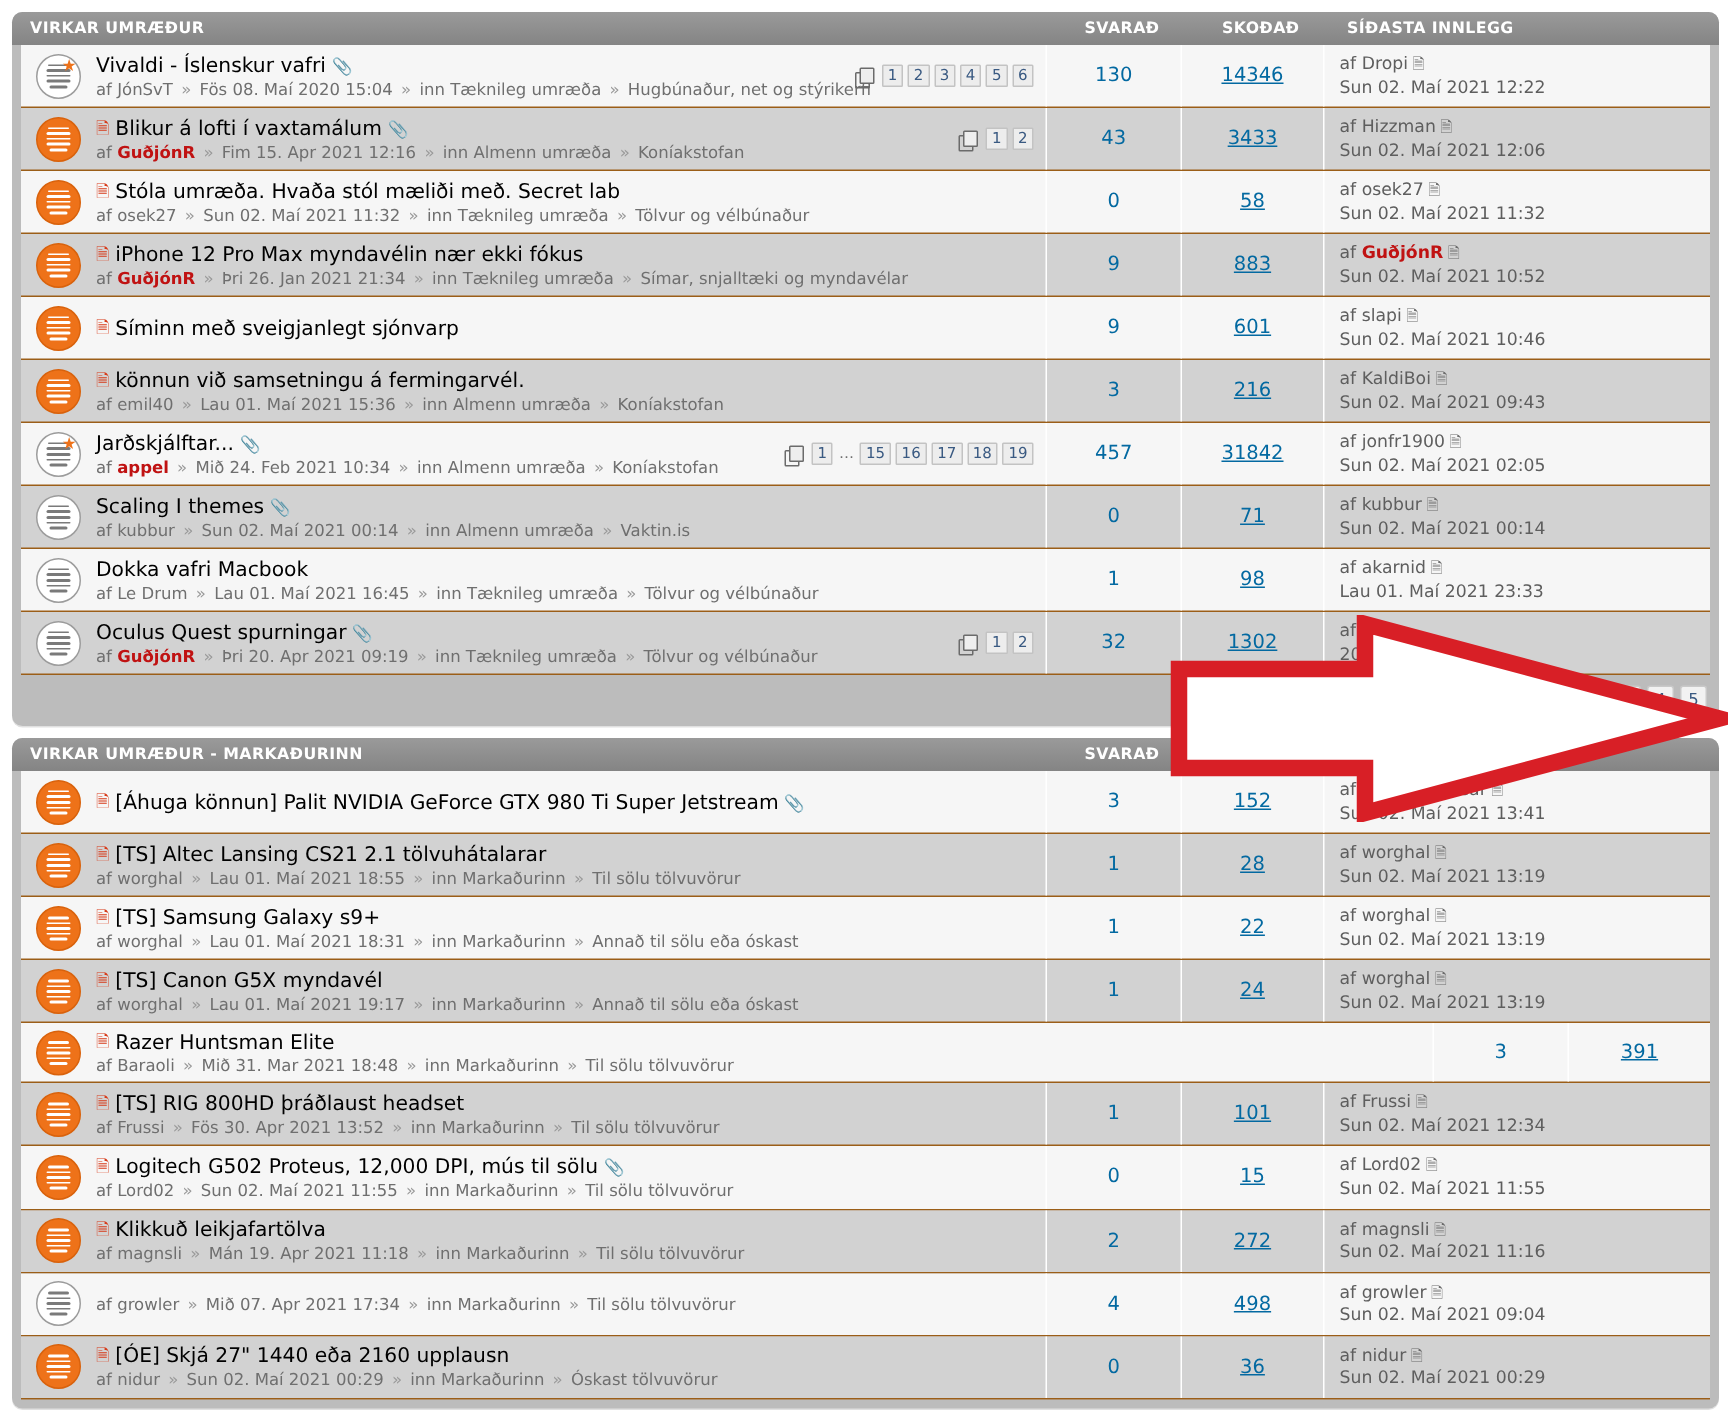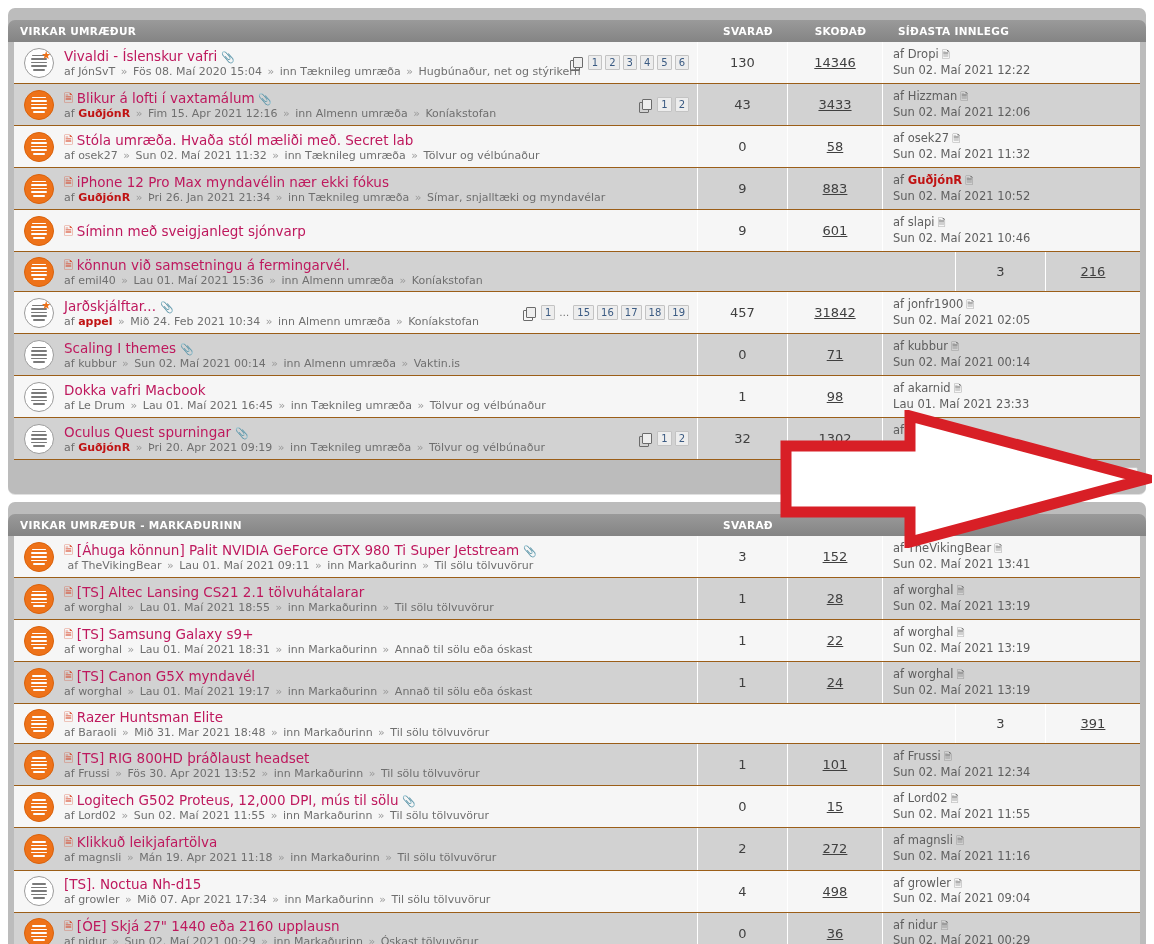--- a/index.html
+++ b/index.html
@@ -11,21 +11,21 @@
   }
   * { box-sizing: border-box; }
 
   .page { position: relative; width: 1154px; height: 944px; }
 
   
   .forum-block {
     margin: 8px 8px 0 8px;
     background: #bcbcbc;
     border-radius: 7px;
-    padding: 12px 0 6px 0;
+    padding: 0 0 6px 0;
     box-shadow: 0 1px 0 rgba(0,0,0,.12);
   }
   .block-header {
     display: flex;
     align-items: center;
     height: 22px;
     background: #8e8e8e;
     background: linear-gradient(#9a9a9a, #848484);
     border-radius: 7px 7px 0 0;
     color: #ffffff;
@@ -98,21 +98,21 @@
   }
   .newpost-icon {
     color: #d73a19; font-size: 11px; line-height: 11px;
     transform: translateY(-1px);
   }
   .t-title {
     color: #4d4d4d;
     font-size: 13.5px;
     font-weight: normal;
   }
-  .t-title.link { color: #be185d; }
+  .t-title.link { color: #000000; }
   .paperclip { color: #5a5a5a; font-size: 11px; }
 
   .line-meta {
     margin-top: 1px;
     font-size: 11px;
     color: #6f6f6f;
     white-space: nowrap;
     text-align: center;
   }
   .line-meta .sep { color: #9a9a9a; padding: 0 2px; }
@@ -151,21 +151,21 @@
     line-height: 13px;
     text-align: center;
     border-radius: 1px;
   }
   .ellip { color: #6f6f6f; font-size: 10px; padding: 0 1px; }
 
   .c-num {
     flex: 0 0 auto;
     display: flex; align-items: center; justify-content: center;
     font-size: 13px;
-    color: #404040;
+    color: #0369a1;
     border-left: 1px solid #ffffff;
   }
   .c-replies { width: 90px; }
   .c-views   { width: 95px; text-decoration: underline; }
 
   .c-last {
     flex: 0 0 auto;
     width: 258px;
     padding: 5px 8px 5px 10px;
     border-left: 1px solid #ffffff;
@@ -388,20 +388,24 @@
               <div class="subject-text">
                 <div class="line-title">
                   <span class="newpost-icon">🗎</span>
                   <a class="t-title link">könnun við samsetningu á fermingarvél.</a>
                 </div>
                 <div class="line-meta"><span>af </span><a class="meta-author">emil40</a><span class="sep"> » </span><span>Lau 01. Maí 2021 15:36</span><span class="sep"> » </span><span>inn </span><a class="meta-forum">Almenn umræða</a><span class="sep"> » </span><a class="meta-forum">Koníakstofan</a></div>
               </div>
             </div>
             <div class="c-num c-replies">3</div>
             <div class="c-num c-views">216</div>
+            <div class="c-last">
+              <div class="last-top"><span>af </span><a class="last-author">KaldiBoi</a><span class="jump-icon">🗎</span></div>
+              <div class="last-date">Sun 02. Maí 2021 09:43</div>
+            </div>
           </div>
           <div class="trow light">
             <div class="c-subject">
               <span class="topic-icon read">
                 <span class="glyph">
                   <i style="width: 14px;"></i>
                   <i style="width: 16px;"></i>
                   <i style="width: 16px;"></i>
                   <i style="width: 16px;"></i>
                   <i style="width: 12px;"></i>
@@ -542,21 +546,20 @@
                   <i style="width: 16px;"></i>
                   <i style="width: 12px;"></i>
                 </span>
               </span>
               <div class="subject-text">
                 <div class="line-title">
                   <span class="newpost-icon">🗎</span>
                   <a class="t-title link">[Áhuga könnun] Palit NVIDIA GeForce GTX 980 Ti Super Jetstream</a>
                   <span class="paperclip">📎</span>
                 </div>
-                <div class="line-meta"><span>af </span><a class="meta-author">TheVikingBear</a><span class="sep"> » </span><span>Lau 01. Maí 2021 09:11</span><span class="sep"> » </span><span>inn </span><a class="meta-forum">Markaðurinn</a><span class="sep"> » </span><a class="meta-forum">Til sölu tölvuvörur</a></div>
               </div>
             </div>
             <div class="c-num c-replies">3</div>
             <div class="c-num c-views">152</div>
             <div class="c-last">
               <div class="last-top"><span>af </span><a class="last-author">TheVikingBear</a><span class="jump-icon">🗎</span></div>
               <div class="last-date">Sun 02. Maí 2021 13:41</div>
             </div>
           </div>
           <div class="trow dark">
@@ -743,23 +746,20 @@
               <span class="topic-icon read">
                 <span class="glyph">
                   <i style="width: 14px;"></i>
                   <i style="width: 16px;"></i>
                   <i style="width: 16px;"></i>
                   <i style="width: 16px;"></i>
                   <i style="width: 12px;"></i>
                 </span>
               </span>
               <div class="subject-text">
-                <div class="line-title">
-                  <a class="t-title link">[TS]. Noctua Nh-d15</a>
-                </div>
                 <div class="line-meta"><span>af </span><a class="meta-author">growler</a><span class="sep"> » </span><span>Mið 07. Apr 2021 17:34</span><span class="sep"> » </span><span>inn </span><a class="meta-forum">Markaðurinn</a><span class="sep"> » </span><a class="meta-forum">Til sölu tölvuvörur</a></div>
               </div>
             </div>
             <div class="c-num c-replies">4</div>
             <div class="c-num c-views">498</div>
             <div class="c-last">
               <div class="last-top"><span>af </span><a class="last-author">growler</a><span class="jump-icon">🗎</span></div>
               <div class="last-date">Sun 02. Maí 2021 09:04</div>
             </div>
           </div>

